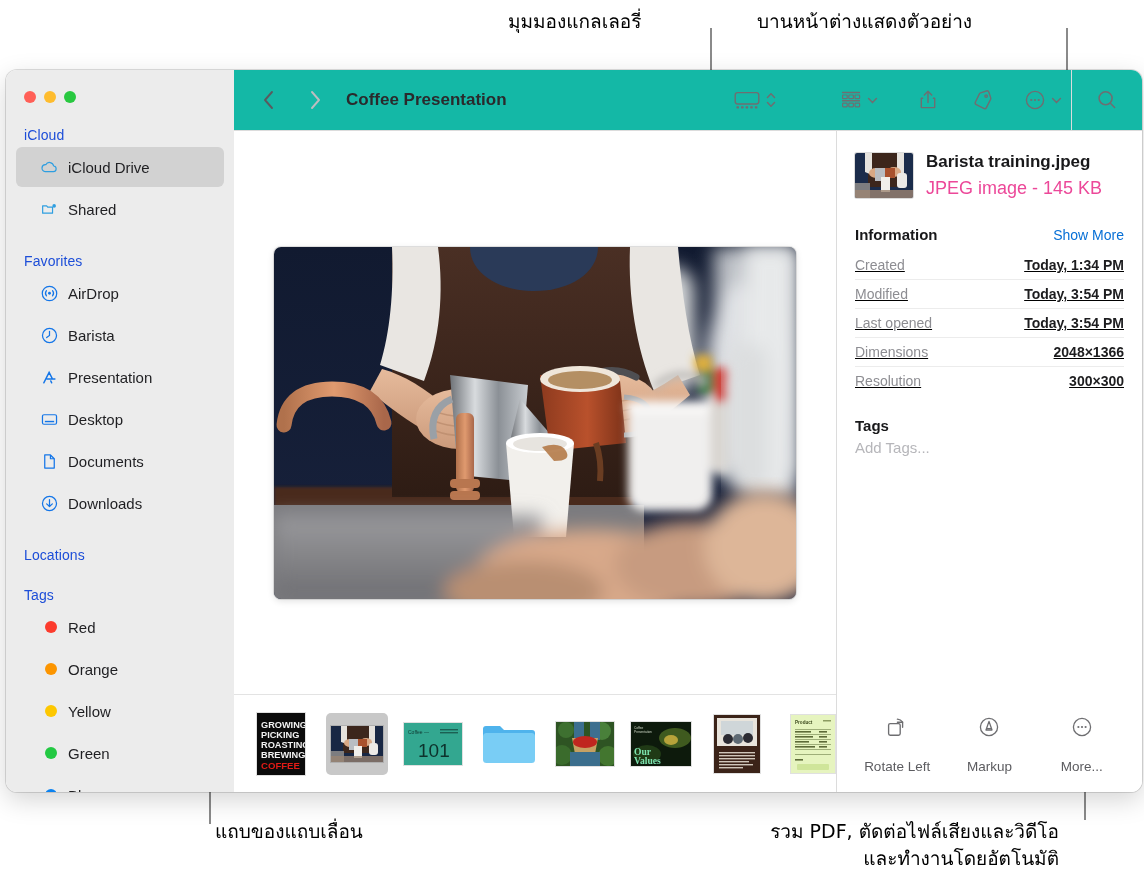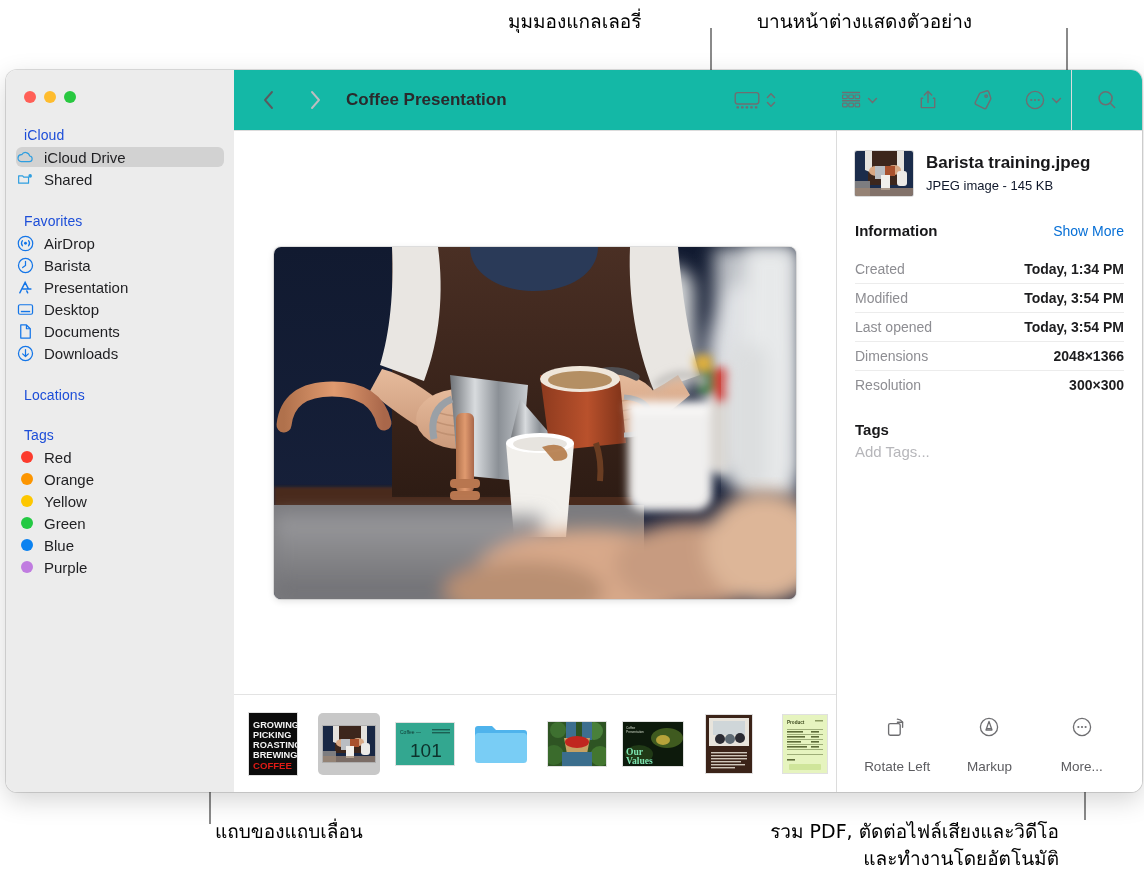--- a/index.html
+++ b/index.html
@@ -58,22 +58,22 @@
   .dot.yellow { background: #febc2e; }
   .dot.green { background: #28c840; }
 
   .sb-section {
     font-size: 14px; color: #1d4ed8; font-weight: 400;
     padding: 0 0 2px 18px; margin-top: 24px; letter-spacing: .1px;
   }
   .sb-section.tight { margin-top: 22px; }
   .sb-item {
     display: flex; align-items: center;
-    height: 20px; margin: 2px 10px;
-    padding: 0 0; border-radius: 6px;
+    height: 40px; margin: 2px 10px;
+    padding: 0 24px; border-radius: 6px;
     font-size: 15px; color: #1f1f22;
     gap: 9px;
   }
   .sb-item.selected { background: #d2d2d2; }
   .sb-ico { width: 19px; height: 19px; flex: 0 0 19px; display: flex; align-items: center; justify-content: center; }
   .sb-ico svg { display: block; }
   .tag-dot { width: 12px; height: 12px; border-radius: 50%; margin-left: 3px; }
 
   
   #content-col { flex: 1; display: flex; flex-direction: column; min-width: 0; }
@@ -121,21 +121,21 @@
     margin-bottom: 78px;
   }
   #hero svg { display:block; width:100%; height:100%; }
 
   
   #filmstrip {
     position: absolute; left: 0; right: 0; bottom: 0;
     height: 98px;
     border-top: 1px solid #e3e3e3;
     display: flex; align-items: center;
-    padding-left: 8px;
+    padding-left: 16px;
     gap: 14px;
   }
   .film-cell {
     width: 62px; height: 62px;
     display: flex; align-items: center; justify-content: center;
     border-radius: 5px; flex: 0 0 auto;
   }
   .film-cell.selected { background: #c8c8c8; }
   .thumb { box-shadow: 0 0 0 1px rgba(0,0,0,0.12); display:block; }
   .thumb-plain { display:block; }
@@ -150,30 +150,30 @@
     position: relative;
   }
   #file-head { display: flex; align-items: center; gap: 13px; }
   #file-thumb {
     width: 58px; height: 45px; flex: 0 0 58px;
     border-radius: 2px; overflow: hidden;
     box-shadow: 0 0 0 1px rgba(0,0,0,0.14);
   }
   #file-thumb svg { display:block; width:100%; height:100%; }
   #file-name { font-size: 17px; font-weight: bold; color: #18181a; line-height: 1.3; }
-  #file-meta { font-size: 13px; color: #0f172a; line-height: 1.35; margin-top: 3px; }
+  #file-meta { font-size: 18px; color: #ec4899; line-height: 1.35; margin-top: 3px; }
 
   .sec-head-row {
     display: flex; align-items: baseline; justify-content: space-between;
     margin-top: 26px;
   }
   .sec-head { font-size: 15px; font-weight: bold; color: #18181a; }
   .link { font-size: 14px; color: #066fd6; }
 
-  .info-table { margin-top: 15px; }
+  .info-table { margin-top: 7px; text-decoration: underline; }
   .info-row {
     display: flex; justify-content: space-between; align-items: center;
     height: 29px;
     border-top: 1px solid #ececec;
     font-size: 14px;
   }
   .info-row:first-child { border-top: none; }
   .info-k { color: #8d8d92; }
   .info-v { color: #1d1d1f; font-weight: bold; }
 

